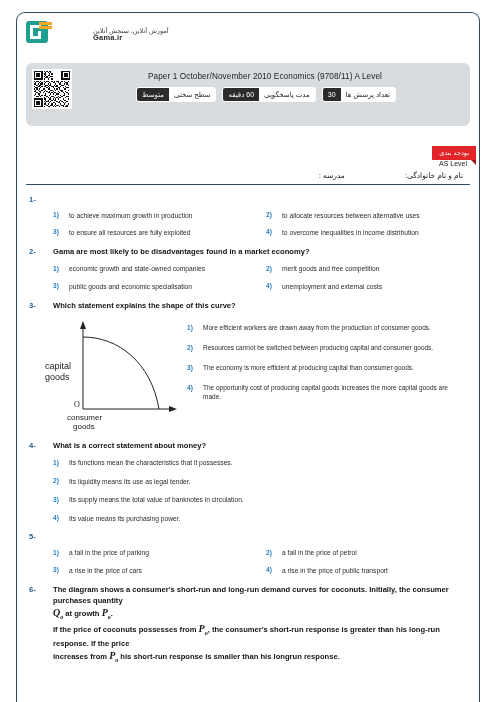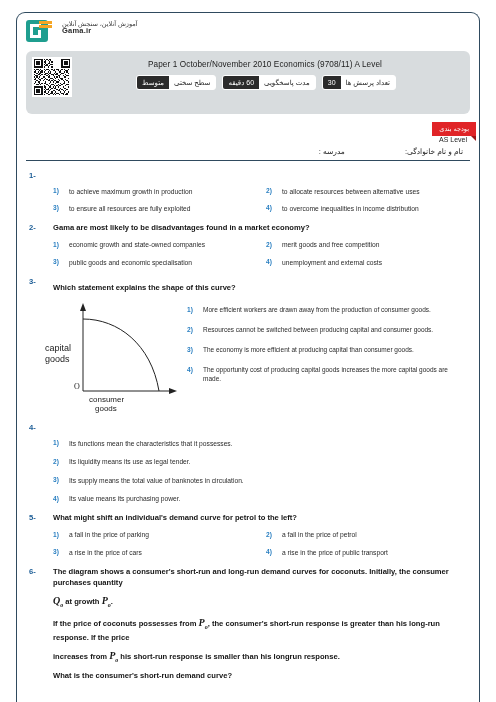--- a/index.html
+++ b/index.html
@@ -23,23 +23,24 @@
     height: 690px;
     border: 1.5px solid #2f4a5e;
     border-bottom: none;
     border-radius: 9px 9px 0 0;
     background: #ffffff;
   }
 
   
   .brand {
     display: flex;
-    align-items: flex-start;
+    align-items: flex-end;
     padding: 7px 0 4px 9px;
     height: 34px;
+    gap: 31px;
   }
   .logo-box {
     width: 22px; height: 22px;
     background: #1f9e8f;
     border-radius: 3px;
     position: relative;
     flex: none;
   }
   .logo-box .gbar {
     position: absolute;
@@ -68,21 +69,21 @@
   }
   .brand-en {
     font-size: 7.5px;
     font-weight: bold;
     color: #2b2b2b;
     letter-spacing: .2px;
   }
 
   
   .meta-panel {
-    margin: 4px 9px;
+    margin: 16px 9px;
     background: #d8dcde;
     border-radius: 6px;
     height: 63px;
     position: relative;
     padding: 5px 7px;
   }
   .qr {
     position: absolute;
     left: 6px; top: 6px;
     width: 40px; height: 40px;
@@ -189,21 +190,21 @@
     width: 14px;
     flex: none;
     padding-top: 0.5px;
   }
   .q-text {
     font-size: 7.6px;
     font-weight: bold;
     color: #151515;
     line-height: 1.45;
   }
-  .q-text .sub { display: block; margin-top: 6px; }
+  .q-text .sub { display: block; }
   .mathit {
     font-family: "Liberation Serif", serif;
     font-style: italic;
     font-size: 10px;
   }
   .mathit sub {
     font-size: 6px;
     font-style: italic;
   }
 
@@ -584,21 +585,21 @@
 
               <path d="M40,20 C75,20 108,45 116,92" fill="none" stroke="#222" stroke-width="1"></path>
 
               <text x="31" y="90" font-family="Liberation Serif, serif" font-size="8" fill="#222">O</text>
 
               <text x="2" y="52" font-family="Liberation Sans, sans-serif" font-size="9" fill="#222">capital</text>
               <text x="2" y="63" font-family="Liberation Sans, sans-serif" font-size="9" fill="#222">goods</text>
 
               <text x="55" y="87" font-family="Liberation Sans, sans-serif" font-size="0" fill="#222"></text>
             </svg>
-            <div style="margin-left:46px;margin-top:-4px;line-height:1.15;">
+            <div style="margin-left:24px;margin-top:-4px;line-height:1.15;">
               <div style="font-size:8px;color:#222;">consumer</div>
               <div style="font-size:8px;color:#222;margin-left:6px;">goods</div>
             </div>
           </div>
 
           <div class="q3-opts">
             <div class="opt">
               <span class="opt-num">1)</span>
               <span class="opt-txt">More efficient workers are drawn away from the production of consumer goods.</span>
             </div>
@@ -614,20 +615,21 @@
               <span class="opt-num">4)</span>
               <span class="opt-txt">The opportunity cost of producing capital goods increases the more capital goods are made.</span>
             </div>
           </div>
         </div>
       </div>
 
       <div class="q">
         <div class="q-head">
           <span class="q-num">4-</span>
+          <span class="q-text">What is a correct statement about money?</span>
         </div>
         <div class="opts one-col">
           <div class="opt">
             <span class="opt-num">1)</span>
             <span class="opt-txt">Its functions mean the characteristics that it possesses.</span>
           </div>
           <div class="opt">
             <span class="opt-num">2)</span>
             <span class="opt-txt">Its liquidity means its use as legal tender.</span>
           </div>
@@ -638,21 +640,20 @@
           <div class="opt">
             <span class="opt-num">4)</span>
             <span class="opt-txt">Its value means its purchasing power.</span>
           </div>
         </div>
       </div>
 
       <div class="q">
         <div class="q-head">
           <span class="q-num">5-</span>
-          <span class="q-text">What might shift an individual's demand curve for petrol to the left?</span>
         </div>
         <div class="opts">
           <div class="opt">
             <span class="opt-num">1)</span>
             <span class="opt-txt">a fall in the price of parking</span>
           </div>
           <div class="opt">
             <span class="opt-num">2)</span>
             <span class="opt-txt">a fall in the price of petrol</span>
           </div>
@@ -674,20 +675,19 @@
             <span>The diagram shows a consumer's short-run and long-run demand curves for coconuts. Initially, the consumer purchases quantity</span>
             <span class="sub">
               <span class="mathit"><span>Q</span><sub>o</sub></span><span> at growth </span><span class="mathit"><span>P</span><sub>o</sub></span><span>.</span>
             </span>
             <span class="sub">
               <span>If the price of coconuts possesses from </span><span class="mathit"><span>P</span><sub>o</sub></span><span>, the consumer's short-run response is greater than his long-run response. If the price</span>
             </span>
             <span class="sub">
               <span>increases from </span><span class="mathit"><span>P</span><sub>o</sub></span><span> his short-run response is smaller than his longrun response.</span>
             </span>
-            <span class="sub">What is the consumer's short-run demand curve?</span>
           </span>
         </div>
       </div>
 
     </div>
   </div>
 </div>
 
 </body></html>

